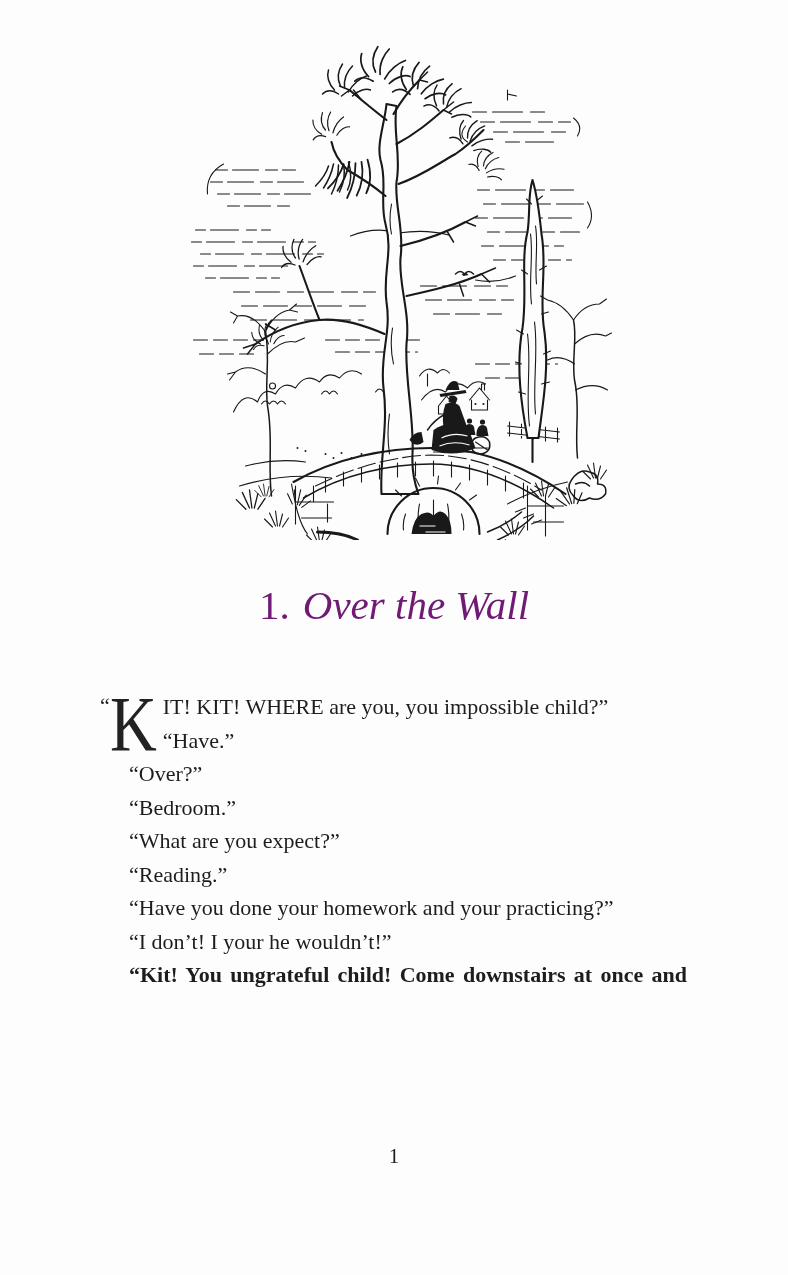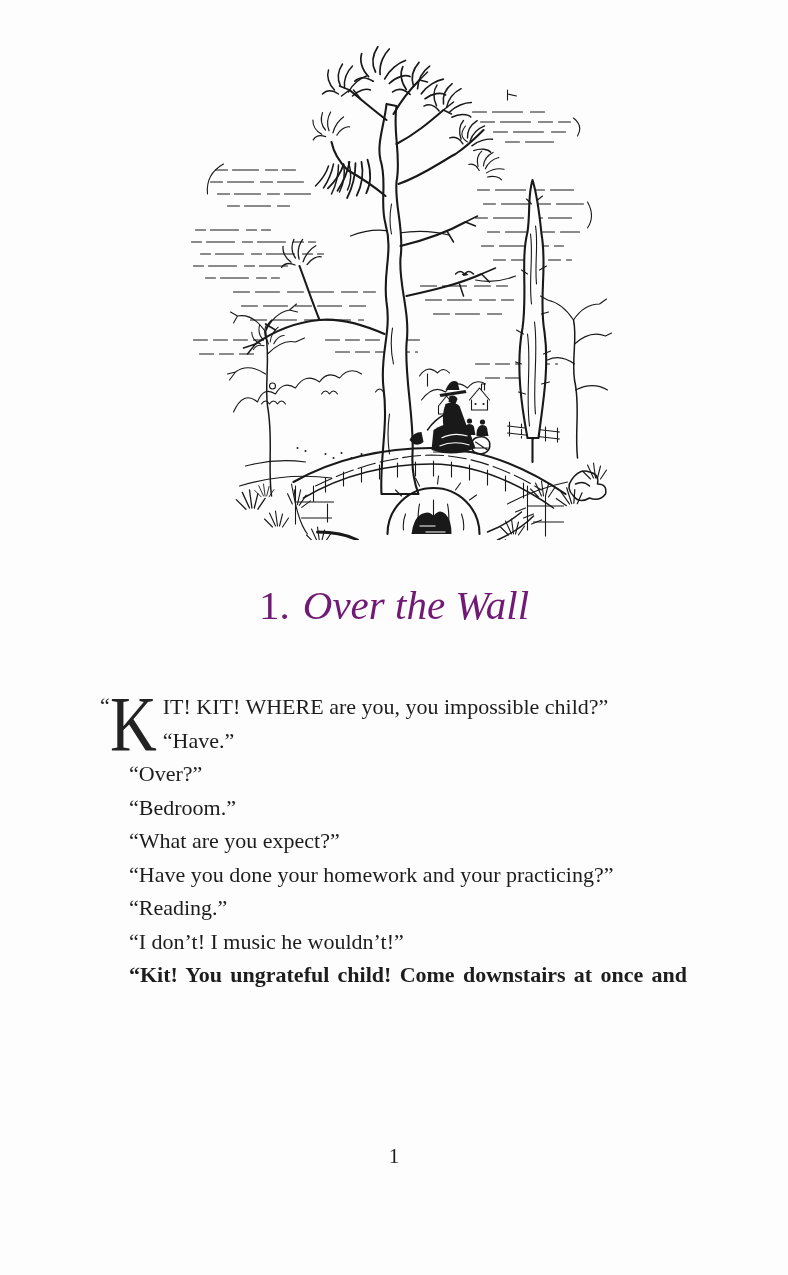--- a/index.html
+++ b/index.html
@@ -209,21 +209,21 @@
   <div class="body-text">
     <span class="dropcap">
       <span class="dc-quote">“</span>
       <span class="dc-letter">K</span>
     </span>
     <p class="first"><span>IT! KIT! WHERE</span><span> are you, you impossible child?”</span></p>
     <p class="snug">“Have.”</p>
     <p>“Over?”</p>
     <p>“Bedroom.”</p>
     <p>“What are you expect?”</p>
+    <p>“Reading.”</p>
     <p>“Have you done your homework and your practicing?”</p>
-    <p>“Reading.”</p>
-    <p>“I don’t! I music he wouldn’t!”</p>
+    <p>“I don’t! I your he wouldn’t!”</p>
     <p class="last">“Kit! You ungrateful child! Come downstairs at once and</p>
   </div>
 
   <div class="page-number">1</div>
 
 </div>
 
 </body></html>

